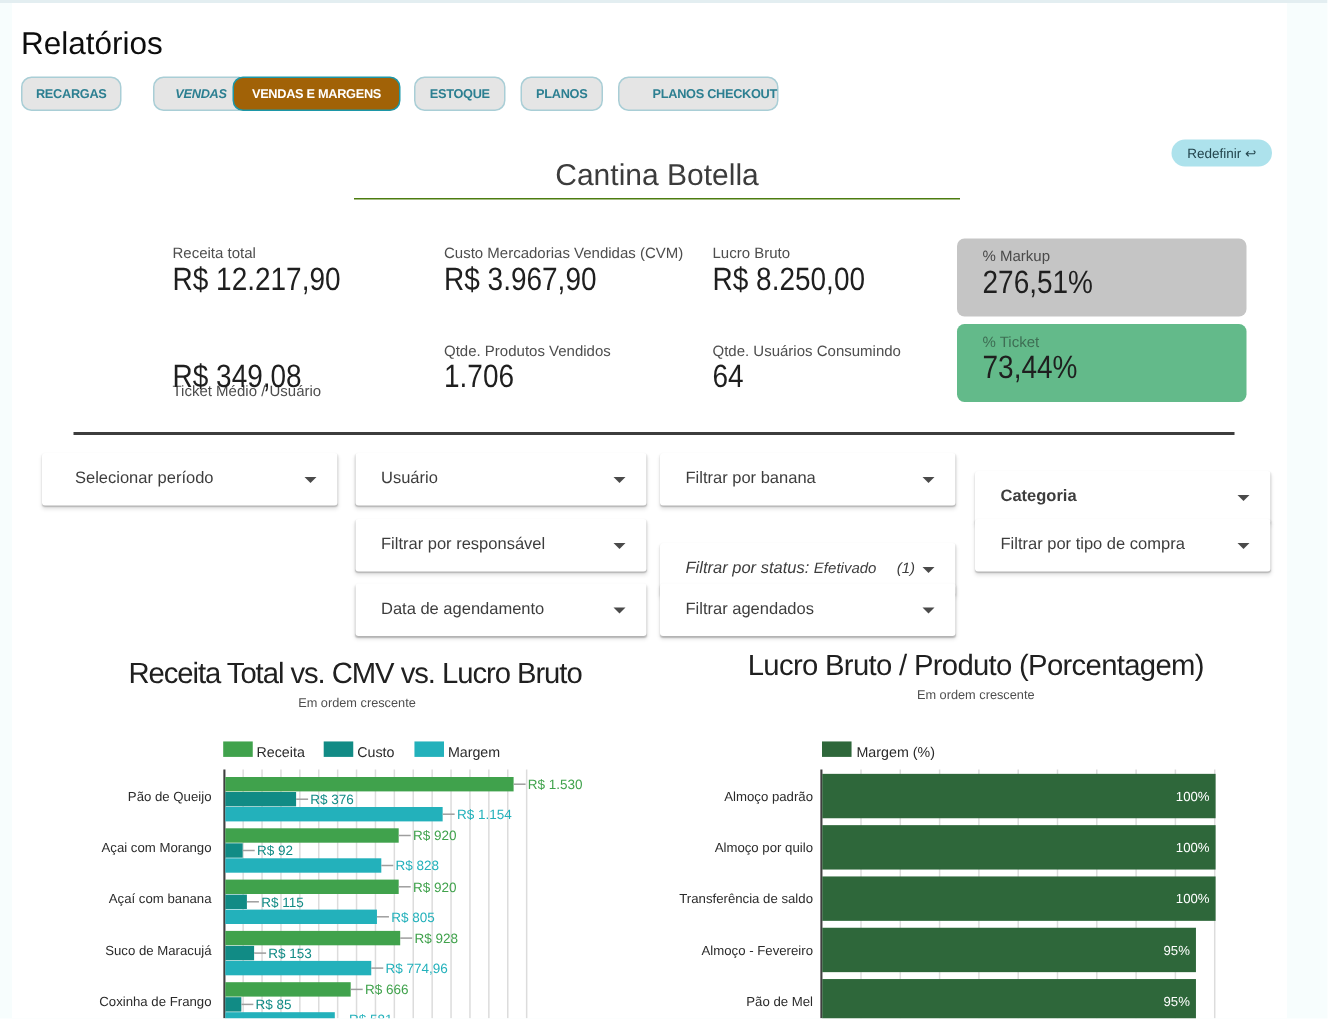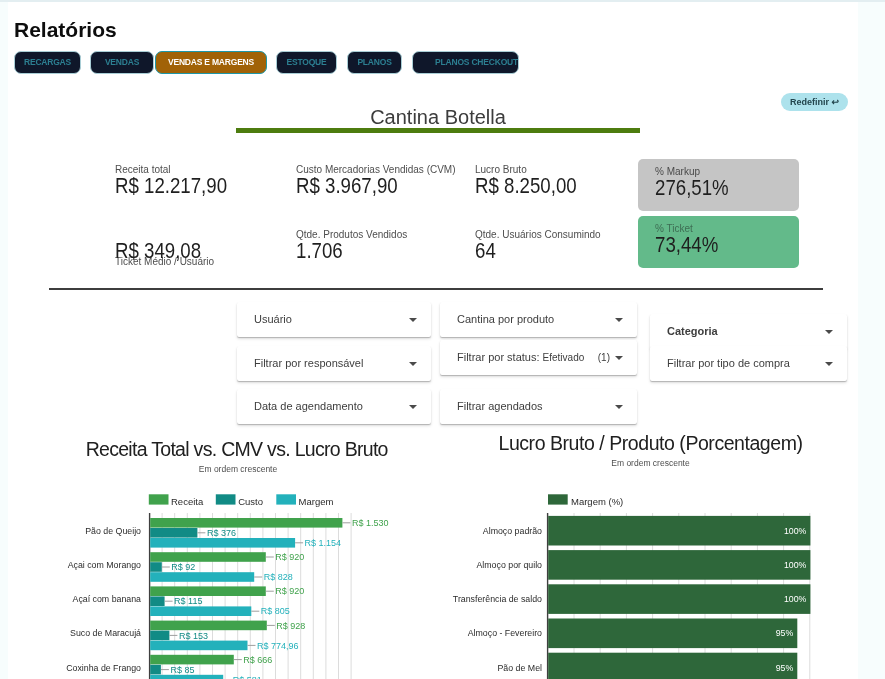--- a/index.html
+++ b/index.html
@@ -1,51 +1,51 @@
 <!DOCTYPE html>
 <html><head>
 <meta charset="utf-8">
 <style>
 * { margin:0; padding:0; box-sizing:border-box; }
 html,body { width:885px; height:679px; overflow:hidden; }
 body { font-family:"Liberation Sans", sans-serif; background:#f7fdfd; position:relative; }
 #topline { position:absolute; left:0; top:0; width:885px; height:2px; background:#e3eef1; z-index:5; }
 #content { position:absolute; left:8px; top:0; width:850px; height:679px; background:#ffffff; }
-h1 { position:absolute; left:6px; top:17.5px; font-size:21px; font-weight:bold; color:#0d0d0d; letter-spacing:0; }
-
-.tab { position:absolute; top:51px; height:23px; border:1px solid #a9ced6; border-radius:7px; background:#0f172a;
+h1 { position:absolute; left:6px; top:17.5px; font-size:21px; font-weight:normal; color:#0d0d0d; letter-spacing:0; }
+
+.tab { position:absolute; top:51px; height:23px; border:1px solid #a9ced6; border-radius:7px; background:#e5e5e5;
   color:#2c7f91; font-size:8.5px; font-weight:bold; text-align:center; line-height:21px; letter-spacing:-0.2px; white-space:nowrap; }
 .tab.active { background:#a16207; color:#fff; border-color:#1c97a8; }
 
 #redef { position:absolute; left:773px; top:93px; width:67px; height:18px; background:#ade2ec; border-radius:9px;
-  font-size:9px; color:#23454d; text-align:center; line-height:18px;font-weight:bold; }
+  font-size:9px; color:#23454d; text-align:center; line-height:18px; }
 
 #ctitle { position:absolute; left:228px; top:106px; width:404px; height:27px; text-align:center;
-  font-size:20px; color:#3c3c3c; border-bottom:5px solid #4d7c0f; }
+  font-size:20px; color:#3c3c3c; border-bottom:1px solid #4d7c0f; }
 
 .kl { position:absolute; font-size:10px; color:#4e4e4e; white-space:nowrap; }
 .kv { position:absolute; font-size:21.5px; color:#1f1f1f; white-space:nowrap; transform:scaleX(0.868); transform-origin:0 0; }
-.kcard { position:absolute; left:630px; width:161px; border-radius:5px;padding-left:12px; }
+.kcard { position:absolute; left:630px; width:193px; border-radius:5px;padding-left:12px; }
 
 #divider { position:absolute; left:41px; top:288px; width:774px; height:2px; background:#3d3d3d; }
 
 .fcard { position:absolute; height:35px; background:#fff; border-radius:2px;
   box-shadow:0 1px 1px rgba(0,0,0,0.22), 0 2px 3px rgba(0,0,0,0.12); font-size:11px; color:#3d3d3d; white-space:nowrap; }
 .fcard .lab { position:absolute; left:17px; top:11px; }
 .caret { position:absolute; right:14px; top:16px; width:0; height:0;
   border-left:4px solid transparent; border-right:4px solid transparent; border-top:4px solid #4a4a4a; }
 #charts { position:absolute; left:0; top:432px; }
 </style>
 </head>
 <body>
 <div id="topline"></div>
 <div id="content">
   <h1>Relatórios</h1>
   <div class="tab" style="left:6px;width:67px;">RECARGAS</div>
-  <div class="tab" style="left:82px;width:64px;">VENDAS</div>
+  <div class="tab" style="left:94px;width:64px;font-style:italic;">VENDAS</div>
   <div class="tab active" style="left:147px;width:112px;">VENDAS E MARGENS</div>
   <div class="tab" style="left:268px;width:61px;">ESTOQUE</div>
   <div class="tab" style="left:339px;width:55px;">PLANOS</div>
   <div class="tab" style="left:404px;width:107px;text-align:right;">PLANOS CHECKOUT</div>
 
   <div id="redef">Redefinir ↩</div>
   <div id="ctitle">Cantina Botella</div>
 
   <div class="kl" style="left:107px;top:164px;">Receita total</div>
   <div class="kv" style="left:107px;top:173.7px;">R$ 12.217,90</div>
@@ -64,38 +64,42 @@
   <div class="kv" style="left:288px;top:238.7px;">1.706</div>
   <div class="kl" style="left:467px;top:229px;">Qtde. Usuários Consumindo</div>
   <div class="kv" style="left:467px;top:238.7px;">64</div>
   <div class="kcard" style="top:216px;height:52px;background:#63ba8a;">
     <div class="kl" style="left:17px;top:7.2px;color:#3e6e54;">% Ticket</div>
     <div class="kv" style="left:17px;top:17.2px;">73,44%</div>
   </div>
 
   <div id="divider"></div>
 
+  <div class="fcard" style="left:20px;top:302px;width:197px;">
+      <span class="lab" style="left:22px;">Selecionar período</span>
+      <span class="caret"></span>
+    </div>
   <div class="fcard" style="left:229px;top:302px;width:194px;">
       <span class="lab">Usuário</span>
       <span class="caret"></span>
     </div>
   <div class="fcard" style="left:432px;top:302px;width:197px;">
-      <span class="lab">Cantina por produto</span>
+      <span class="lab">Filtrar por banana</span>
       <span class="caret"></span>
     </div>
   <div class="fcard" style="left:642px;top:314px;width:197px;font-weight:bold;">
       <span class="lab">Categoria</span>
       <span class="caret"></span>
     </div>
 
   <div class="fcard" style="left:229px;top:346px;width:194px;">
       <span class="lab">Filtrar por responsável</span>
       <span class="caret"></span>
     </div>
-  <div class="fcard" style="left:432px;top:340px;width:197px;">
+  <div class="fcard" style="left:432px;top:362px;width:197px;font-style:italic;">
       <span class="lab">Filtrar por status: <span style="font-size:10px;">Efetivado</span></span>
       <span style="position:absolute;right:27px;top:12px;font-size:10px;">(1)</span>
       <span class="caret"></span>
     </div>
   <div class="fcard" style="left:642px;top:346px;width:197px;">
       <span class="lab">Filtrar por tipo de compra</span>
       <span class="caret"></span>
     </div>
 
   <div class="fcard" style="left:229px;top:389px;width:194px;">

